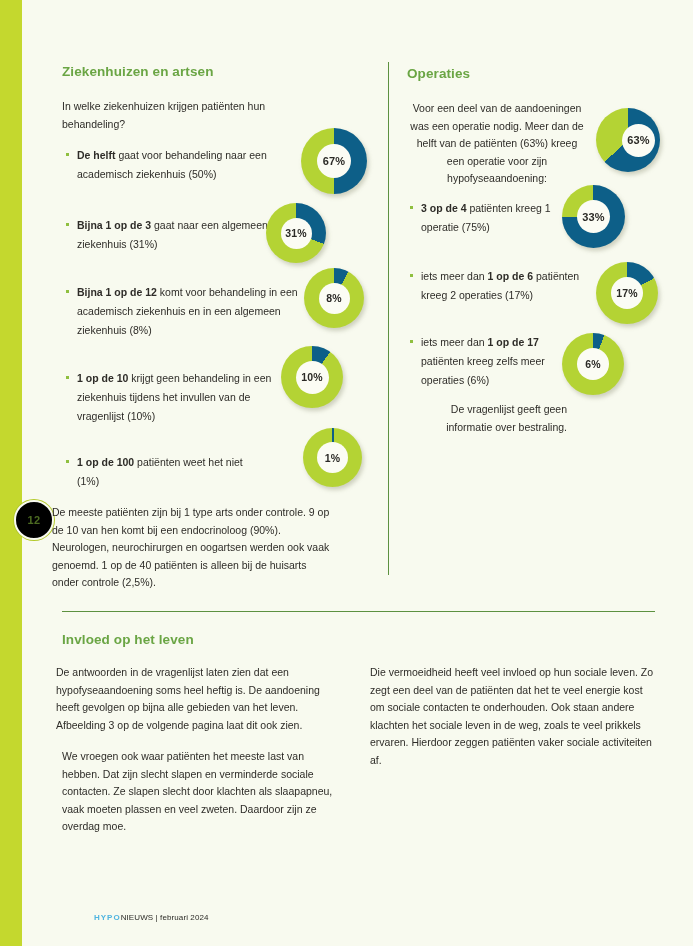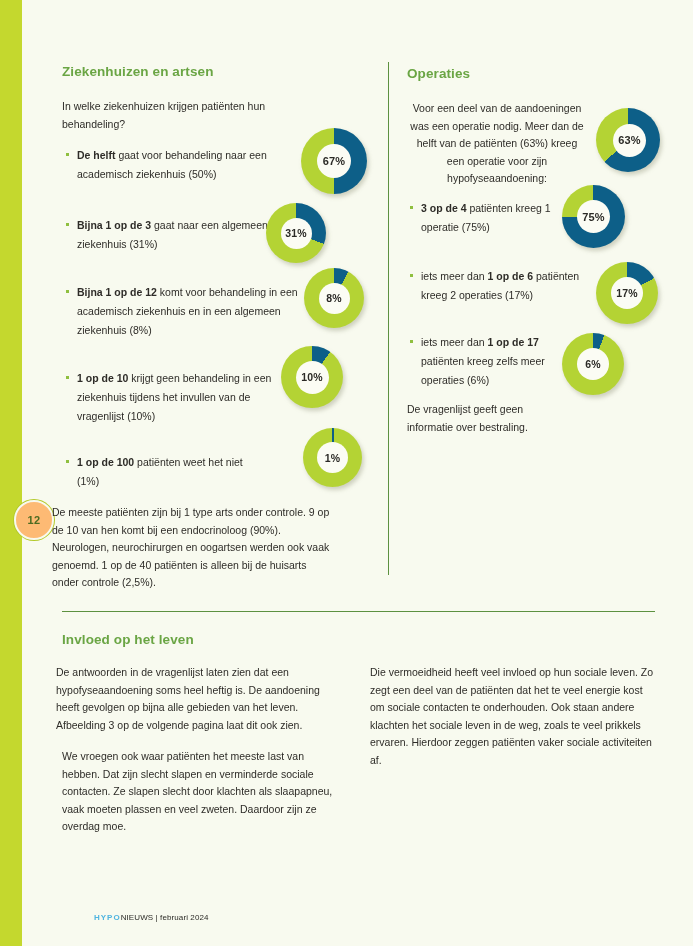--- a/index.html
+++ b/index.html
@@ -26,21 +26,21 @@
     background: #c4d82e;
   }
 
   .page-badge {
     position: absolute;
     left: 14px;
     top: 500px;
     width: 36px;
     height: 36px;
     border-radius: 50%;
-    background: #fdba74;
+    background: #000000;
     border: 2px solid #f8faef;
     box-shadow: 0 0 0 1px #b3c92a;
     display: flex;
     align-items: center;
     justify-content: center;
     font-size: 11px;
     font-weight: bold;
     color: #4c6b21;
     letter-spacing: .3px;
   }
@@ -193,21 +193,21 @@
   </div>
 
   <div class="bullet-item" style="left:410px; top:267px; width:178px;">
     <span>iets meer dan </span><b>1 op de 6</b><span> patiënten kreeg 2 operaties (17%)</span>
   </div>
 
   <div class="bullet-item" style="left:410px; top:333px; width:150px;">
     <span>iets meer dan </span><b>1 op de 17</b><span> patiënten kreeg zelfs meer operaties (6%)</span>
   </div>
 
-  <div class="body-text" style="left:407px; top:401px; width:160px;">De vragenlijst geeft geen informatie over bestraling.</div>
+  <div class="body-text" style="left:407px; top:401px; width:160px;text-align:right;">De vragenlijst geeft geen informatie over bestraling.</div>
 
   <div class="sec-title" style="left:62px; top:632px;">Invloed op het leven</div>
 
   <div class="body-text" style="left:56px; top:664px; width:282px;">De antwoorden in de vragenlijst laten zien dat een hypofyseaandoening soms heel heftig is. De aandoening heeft gevolgen op bijna alle gebieden van het leven. Afbeelding 3 op de volgende pagina laat dit ook zien.</div>
 
   <div class="body-text" style="left:62px; top:748px; width:282px;">We vroegen ook waar patiënten het meeste last van hebben. Dat zijn slecht slapen en verminderde sociale contacten. Ze slapen slecht door klachten als slaapapneu, vaak moeten plassen en veel zweten. Daardoor zijn ze overdag moe.</div>
 
   <div class="body-text" style="left:370px; top:664px; width:286px;">Die vermoeidheid heeft veel invloed op hun sociale leven. Zo zegt een deel van de patiënten dat het te veel energie kost om sociale contacten te onderhouden. Ook staan andere klachten het sociale leven in de weg, zoals te veel prikkels ervaren. Hierdoor zeggen patiënten vaker sociale activiteiten af.</div>
 
   <div id="donut-layer">
@@ -226,25 +226,25 @@
       <div class="donut" style="left: 281px; top: 346px; width: 62px; height: 62px;">
         <div class="ring" style="background: conic-gradient(rgb(13, 95, 136) 0deg, rgb(13, 95, 136) 36deg, rgb(180, 211, 52) 36deg, rgb(180, 211, 52) 360deg);"></div>
         <div class="hole" style="width: 33px; height: 33px; left: 14.5px; top: 14.5px; font-size: 10.5px;">10%</div>
       </div>
       <div class="donut" style="left: 303px; top: 428px; width: 59px; height: 59px;">
         <div class="ring" style="background: conic-gradient(rgb(13, 95, 136) 0deg, rgb(13, 95, 136) 3.6deg, rgb(180, 211, 52) 3.6deg, rgb(180, 211, 52) 360deg);"></div>
         <div class="hole" style="width: 31px; height: 31px; left: 14px; top: 14px; font-size: 10.5px;">1%</div>
       </div>
       <div class="donut" style="left: 596px; top: 108px; width: 64px; height: 64px;">
         <div class="ring" style="background: conic-gradient(rgb(13, 95, 136) 0deg, rgb(13, 95, 136) 226.8deg, rgb(180, 211, 52) 226.8deg, rgb(180, 211, 52) 360deg);"></div>
-        <div class="hole" style="width: 33px; height: 33px; left: 17px; top: 15.5px; font-size: 11px;">63%</div>
+        <div class="hole" style="width: 33px; height: 33px; left: 26px; top: 15.5px; font-size: 11px;">63%</div>
       </div>
       <div class="donut" style="left: 562px; top: 185px; width: 63px; height: 63px;">
         <div class="ring" style="background: conic-gradient(rgb(13, 95, 136) 0deg, rgb(13, 95, 136) 270deg, rgb(180, 211, 52) 270deg, rgb(180, 211, 52) 360deg);"></div>
-        <div class="hole" style="width: 33px; height: 33px; left: 15px; top: 15px; font-size: 11px;">75%</div>
+        <div class="hole" style="width: 33px; height: 33px; left: 15px; top: 15px; font-size: 11px;">33%</div>
       </div>
       <div class="donut" style="left: 596px; top: 262px; width: 62px; height: 62px;">
         <div class="ring" style="background: conic-gradient(rgb(13, 95, 136) 0deg, rgb(13, 95, 136) 61.2deg, rgb(180, 211, 52) 61.2deg, rgb(180, 211, 52) 360deg);"></div>
         <div class="hole" style="width: 32px; height: 32px; left: 15px; top: 15px; font-size: 10.5px;">17%</div>
       </div>
       <div class="donut" style="left: 562px; top: 333px; width: 62px; height: 62px;">
         <div class="ring" style="background: conic-gradient(rgb(13, 95, 136) 0deg, rgb(13, 95, 136) 21.6deg, rgb(180, 211, 52) 21.6deg, rgb(180, 211, 52) 360deg);"></div>
         <div class="hole" style="width: 32px; height: 32px; left: 15px; top: 15px; font-size: 10.5px;">6%</div>
       </div>
     </div>

